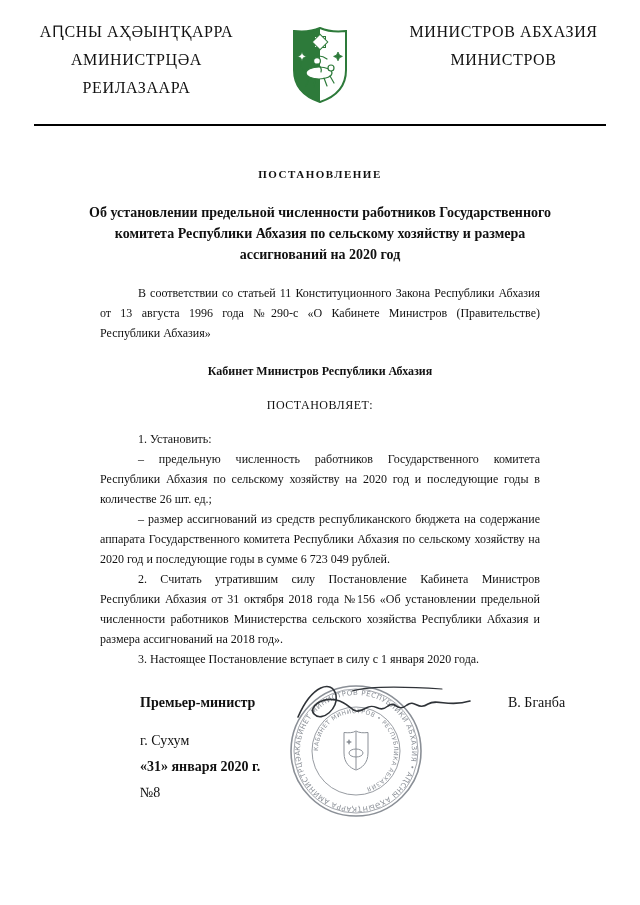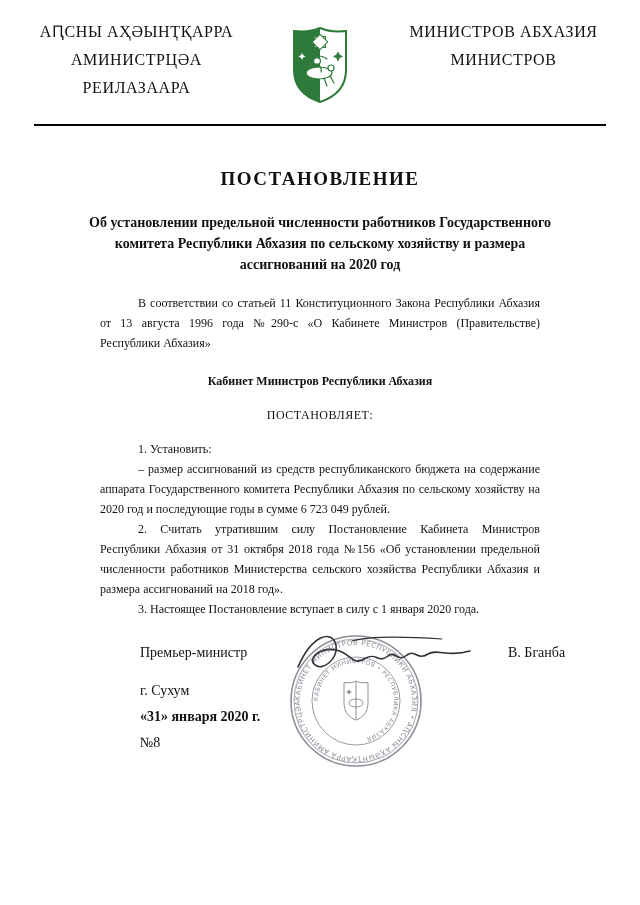--- a/index.html
+++ b/index.html
@@ -20,38 +20,38 @@
   .hcol{width:205px;text-align:center;}
   .hline{
     font-size:16px;letter-spacing:.6px;line-height:15px;
     margin-bottom:13px;white-space:nowrap;
   }
   .emblem{width:58px;height:78px;margin-top:2px;flex:0 0 auto;}
   .rule{margin:16px 34px 0 34px;border-top:2px solid #000;height:0;}
   
   .title{
     margin:42px 0 0 0;text-align:center;
-    font-size:19px;font-weight:bold;letter-spacing:1.5px;
+    font-size:11px;font-weight:bold;letter-spacing:1.5px;
   }
   .subtitle{
     margin:22px auto 16px auto;width:470px;text-align:center;
     font-size:14px;font-weight:bold;line-height:21px;
   }
   
   .content{
     margin:18px 100px 0 100px;
     font-size:12px;line-height:20px;text-align:justify;
   }
   .para{margin:0;}
   .indent{text-indent:38px;}
   .authority{margin:18px 0 0 0;text-align:center;font-weight:bold;text-indent:0;}
   .resolves{margin:14px 0 14px 0;text-align:center;font-weight:normal;letter-spacing:.5px;text-indent:0;}
   
   .sign-area{position:relative;height:170px;margin-top:16px;font-size:14px;}
-  .role{position:absolute;left:140px;top:10px;font-weight:normal;}
+  .role{position:absolute;left:140px;top:10px;font-weight:bold;}
   .name{position:absolute;left:508px;top:10px;font-weight:normal;}
   .city{position:absolute;left:140px;top:48px;}
   .date{position:absolute;left:140px;top:74px;font-weight:bold;}
   .num{position:absolute;left:140px;top:100px;}
   .stamp{position:absolute;left:286px;top:-4px;width:140px;height:140px;opacity:.8;}
   .signature{position:absolute;left:292px;top:-8px;width:185px;height:52px;}
 </style>
 </head>
 <body>
 
@@ -109,20 +109,21 @@
 
   <h1 class="title">ПОСТАНОВЛЕНИЕ</h1>
 
   <h2 class="subtitle">Об установлении предельной численности работников Государственного комитета Республики Абхазия по сельскому хозяйству и размера ассигнований на 2020 год</h2>
 
   <div class="content">
     <p class="para indent">В соответствии со статьей 11 Конституционного Закона Республики Абхазия от 13 августа 1996 года №290-с «О Кабинете Министров (Правительстве) Республики Абхазия»</p>
     <p class="para authority">Кабинет Министров Республики Абхазия</p>
     <p class="para resolves">ПОСТАНОВЛЯЕТ:</p>
     <p class="para indent">1. Установить:</p>
+    <p class="para indent">– предельную численность работников Государственного комитета Республики Абхазия по сельскому хозяйству на 2020 год и последующие годы в количестве 26 шт. ед.;</p>
     <p class="para indent">– размер ассигнований из средств республиканского бюджета на содержание аппарата Государственного комитета Республики Абхазия по сельскому хозяйству на 2020 год и последующие годы в сумме 6 723 049 рублей.</p>
     <p class="para indent">2. Считать утратившим силу Постановление Кабинета Министров Республики Абхазия от 31 октября 2018 года №156 «Об установлении предельной численности работников Министерства сельского хозяйства Республики Абхазия и размера ассигнований на 2018 год».</p>
     <p class="para indent">3. Настоящее Постановление вступает в силу с 1 января 2020 года.</p>
   </div>
 
   <div class="sign-area">
 
     <div class="stamp">
       <svg width="140" height="140" viewBox="0 0 140 140" xmlns="http://www.w3.org/2000/svg">
         <defs>

